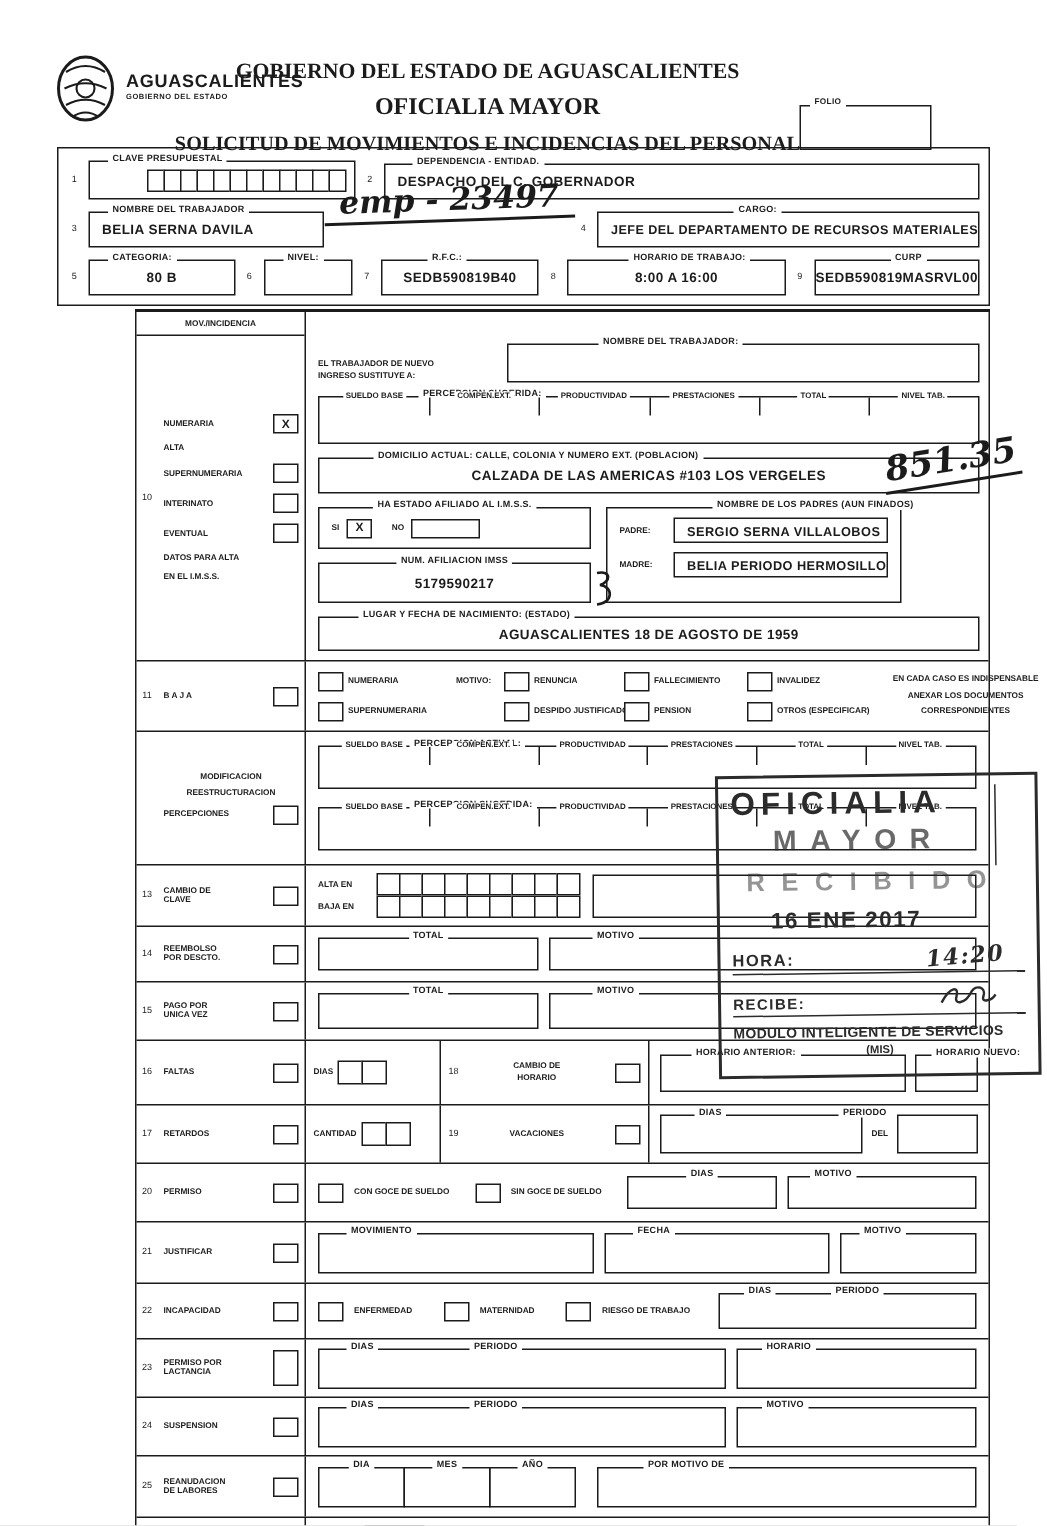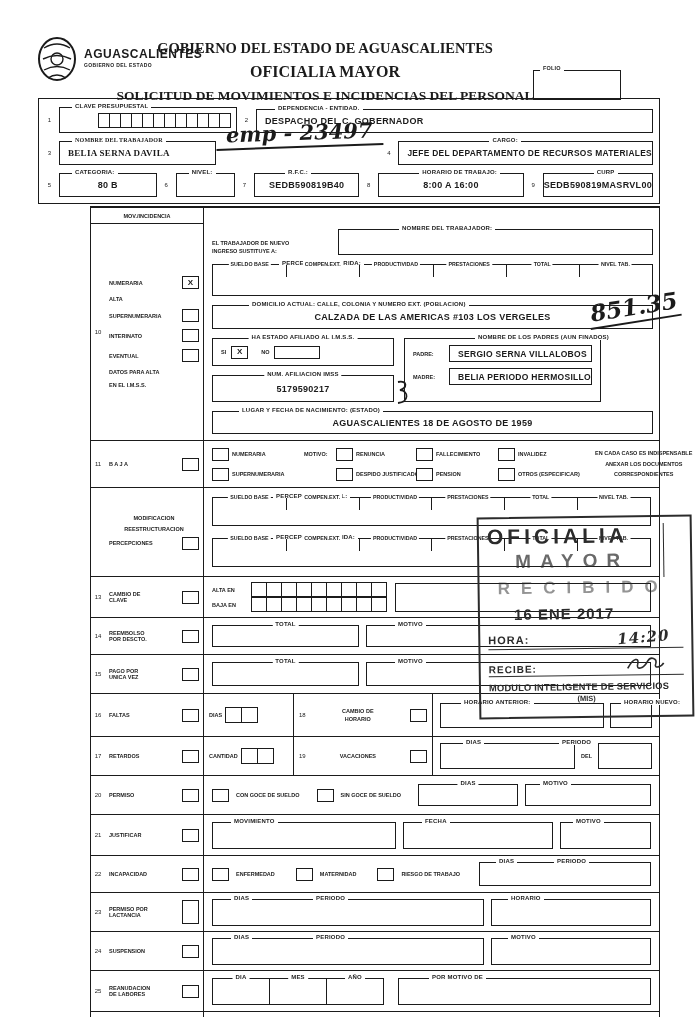--- a/index.html
+++ b/index.html
@@ -133,21 +133,21 @@
         </div>
       </div>
       <span class="tn">2</span>
       <div class="fb" style="flex:1;height:22px;">
         <span class="lb" style="left:18px">DEPENDENCIA - ENTIDAD.</span>
         <div class="val l">DESPACHO DEL C. GOBERNADOR</div>
       </div>
     </div>
     <div class="trow">
       <span class="tn">3</span>
-      <div class="fb" style="width:176px;height:22px;font-family:Liberation Serif, serif;">
+      <div class="fb" style="width:176px;height:22px;">
         <span class="lb">NOMBRE DEL TRABAJADOR</span>
         <div class="val l">BELIA SERNA DAVILA</div>
       </div>
       <div style="width:158px;flex:none;"></div>
       <span class="tn">4</span>
       <div class="fb" style="flex:1;height:22px;">
         <span class="lb" style="left:90px">CARGO:</span>
         <div class="val l" style="font-size:8.4px">JEFE DEL DEPARTAMENTO DE RECURSOS MATERIALES</div>
       </div>
     </div>

